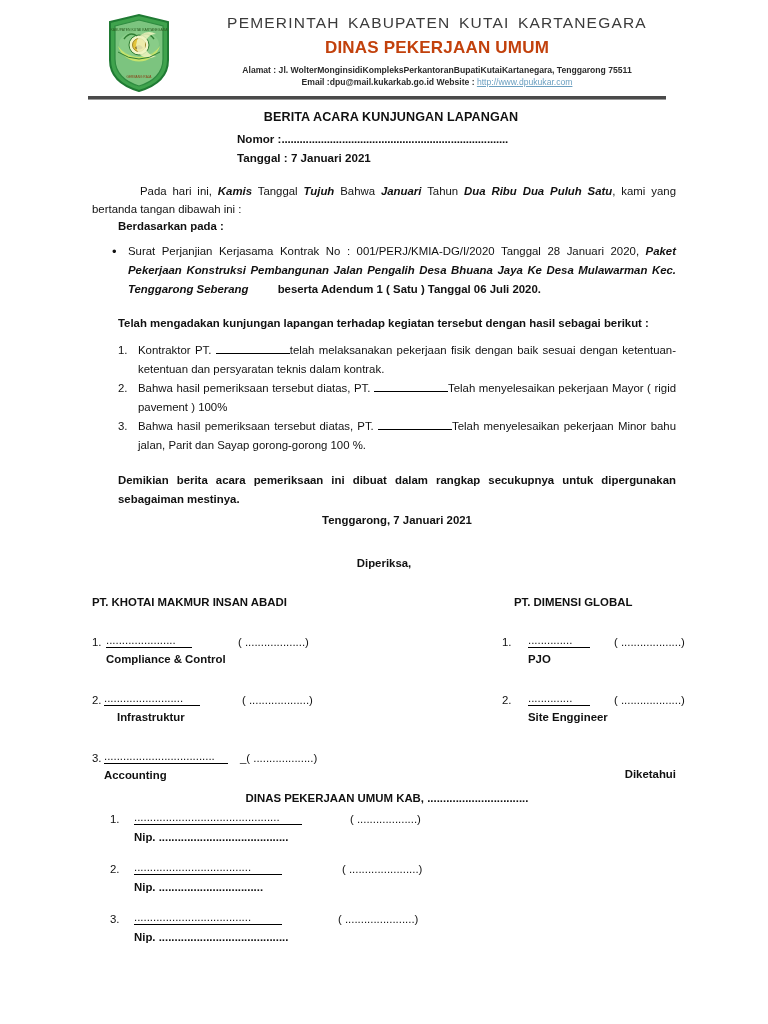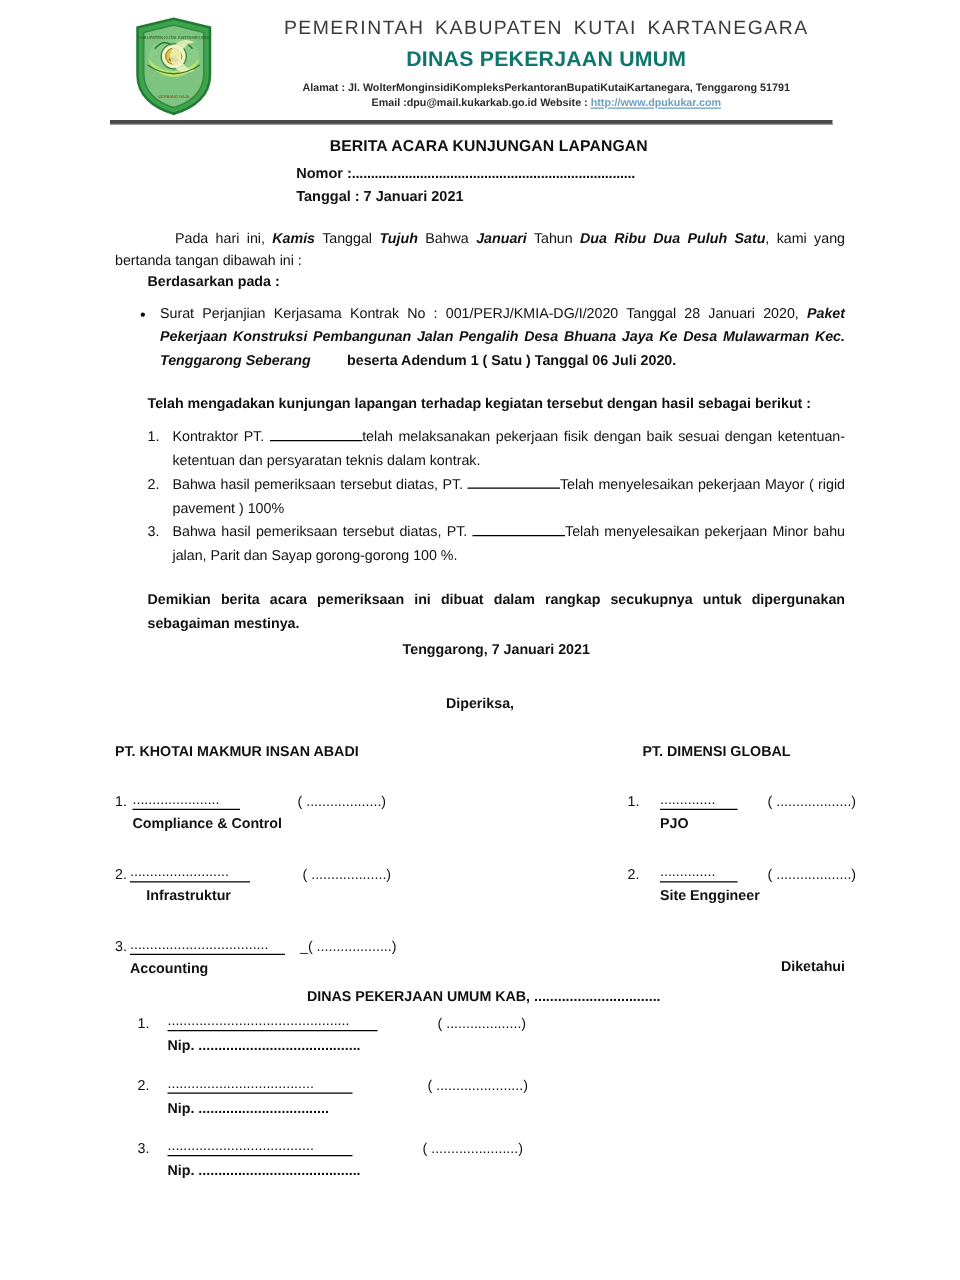--- a/index.html
+++ b/index.html
@@ -48,21 +48,21 @@
     font-size: 15.5px;
     letter-spacing: 1.2px;
     color: #3b3b3b;
     font-weight: 400;
     word-spacing: 3px;
     white-space: nowrap;
   }
   .org-line2 {
     font-size: 17px;
     font-weight: 700;
-    color: #0f766e;
+    color: #c2410c;
     margin-top: 6px;
     letter-spacing: 0.2px;
     white-space: nowrap;
   }
   .org-address {
     font-size: 8.6px;
     font-weight: 700;
     color: #2b2b2b;
     margin-top: 7px;
     white-space: nowrap;
@@ -70,21 +70,21 @@
   .org-email {
     font-size: 8.6px;
     font-weight: 700;
     color: #2b2b2b;
     margin-top: 2px;
     white-space: nowrap;
   }
   .org-email .url {
     color: #6a9fc0;
     text-decoration: underline;
-    font-weight: 700;
+    font-weight: 400;
     text-align: right;
   }
   .rule {
     position: absolute;
     left: 88px;
     top: 96px;
     width: 578px;
     height: 3px;
     background: #4a4a4a;
     border-bottom: 1px solid #9a9a9a;
@@ -361,21 +361,21 @@
           <text x="35" y="19" font-size="3.4" text-anchor="middle" fill="#2b5c1f" font-family="'Liberation Sans',sans-serif">KABUPATEN KUTAI KARTANEGARA</text>
           <text x="35" y="66" font-size="3.2" text-anchor="middle" fill="#8a3b12" font-family="'Liberation Sans',sans-serif">GERBANG RAJA</text>
           <path d="M14 40 q21 14 42 0" fill="none" stroke="#2e7d32" stroke-width="1"></path>
         </g>
       </svg>
     </div>
 
     <div class="header-text">
       <div class="org-line1">PEMERINTAH  KABUPATEN  KUTAI  KARTANEGARA</div>
       <div class="org-line2">DINAS PEKERJAAN UMUM</div>
-      <div class="org-address">Alamat : Jl. WolterMonginsidiKompleksPerkantoranBupatiKutaiKartanegara, Tenggarong 51791</div>
+      <div class="org-address">Alamat : Jl. WolterMonginsidiKompleksPerkantoranBupatiKutaiKartanegara, Tenggarong 75511</div>
       <div class="org-email"><span>Email :dpu@mail.kukarkab.go.id Website : </span><span class="url">http://www.dpukukar.com</span></div>
     </div>
 
     <div class="rule"></div>
   </div>
 
   <div class="content">
 
     <div class="doc-title">BERITA ACARA KUNJUNGAN LAPANGAN</div>
 

